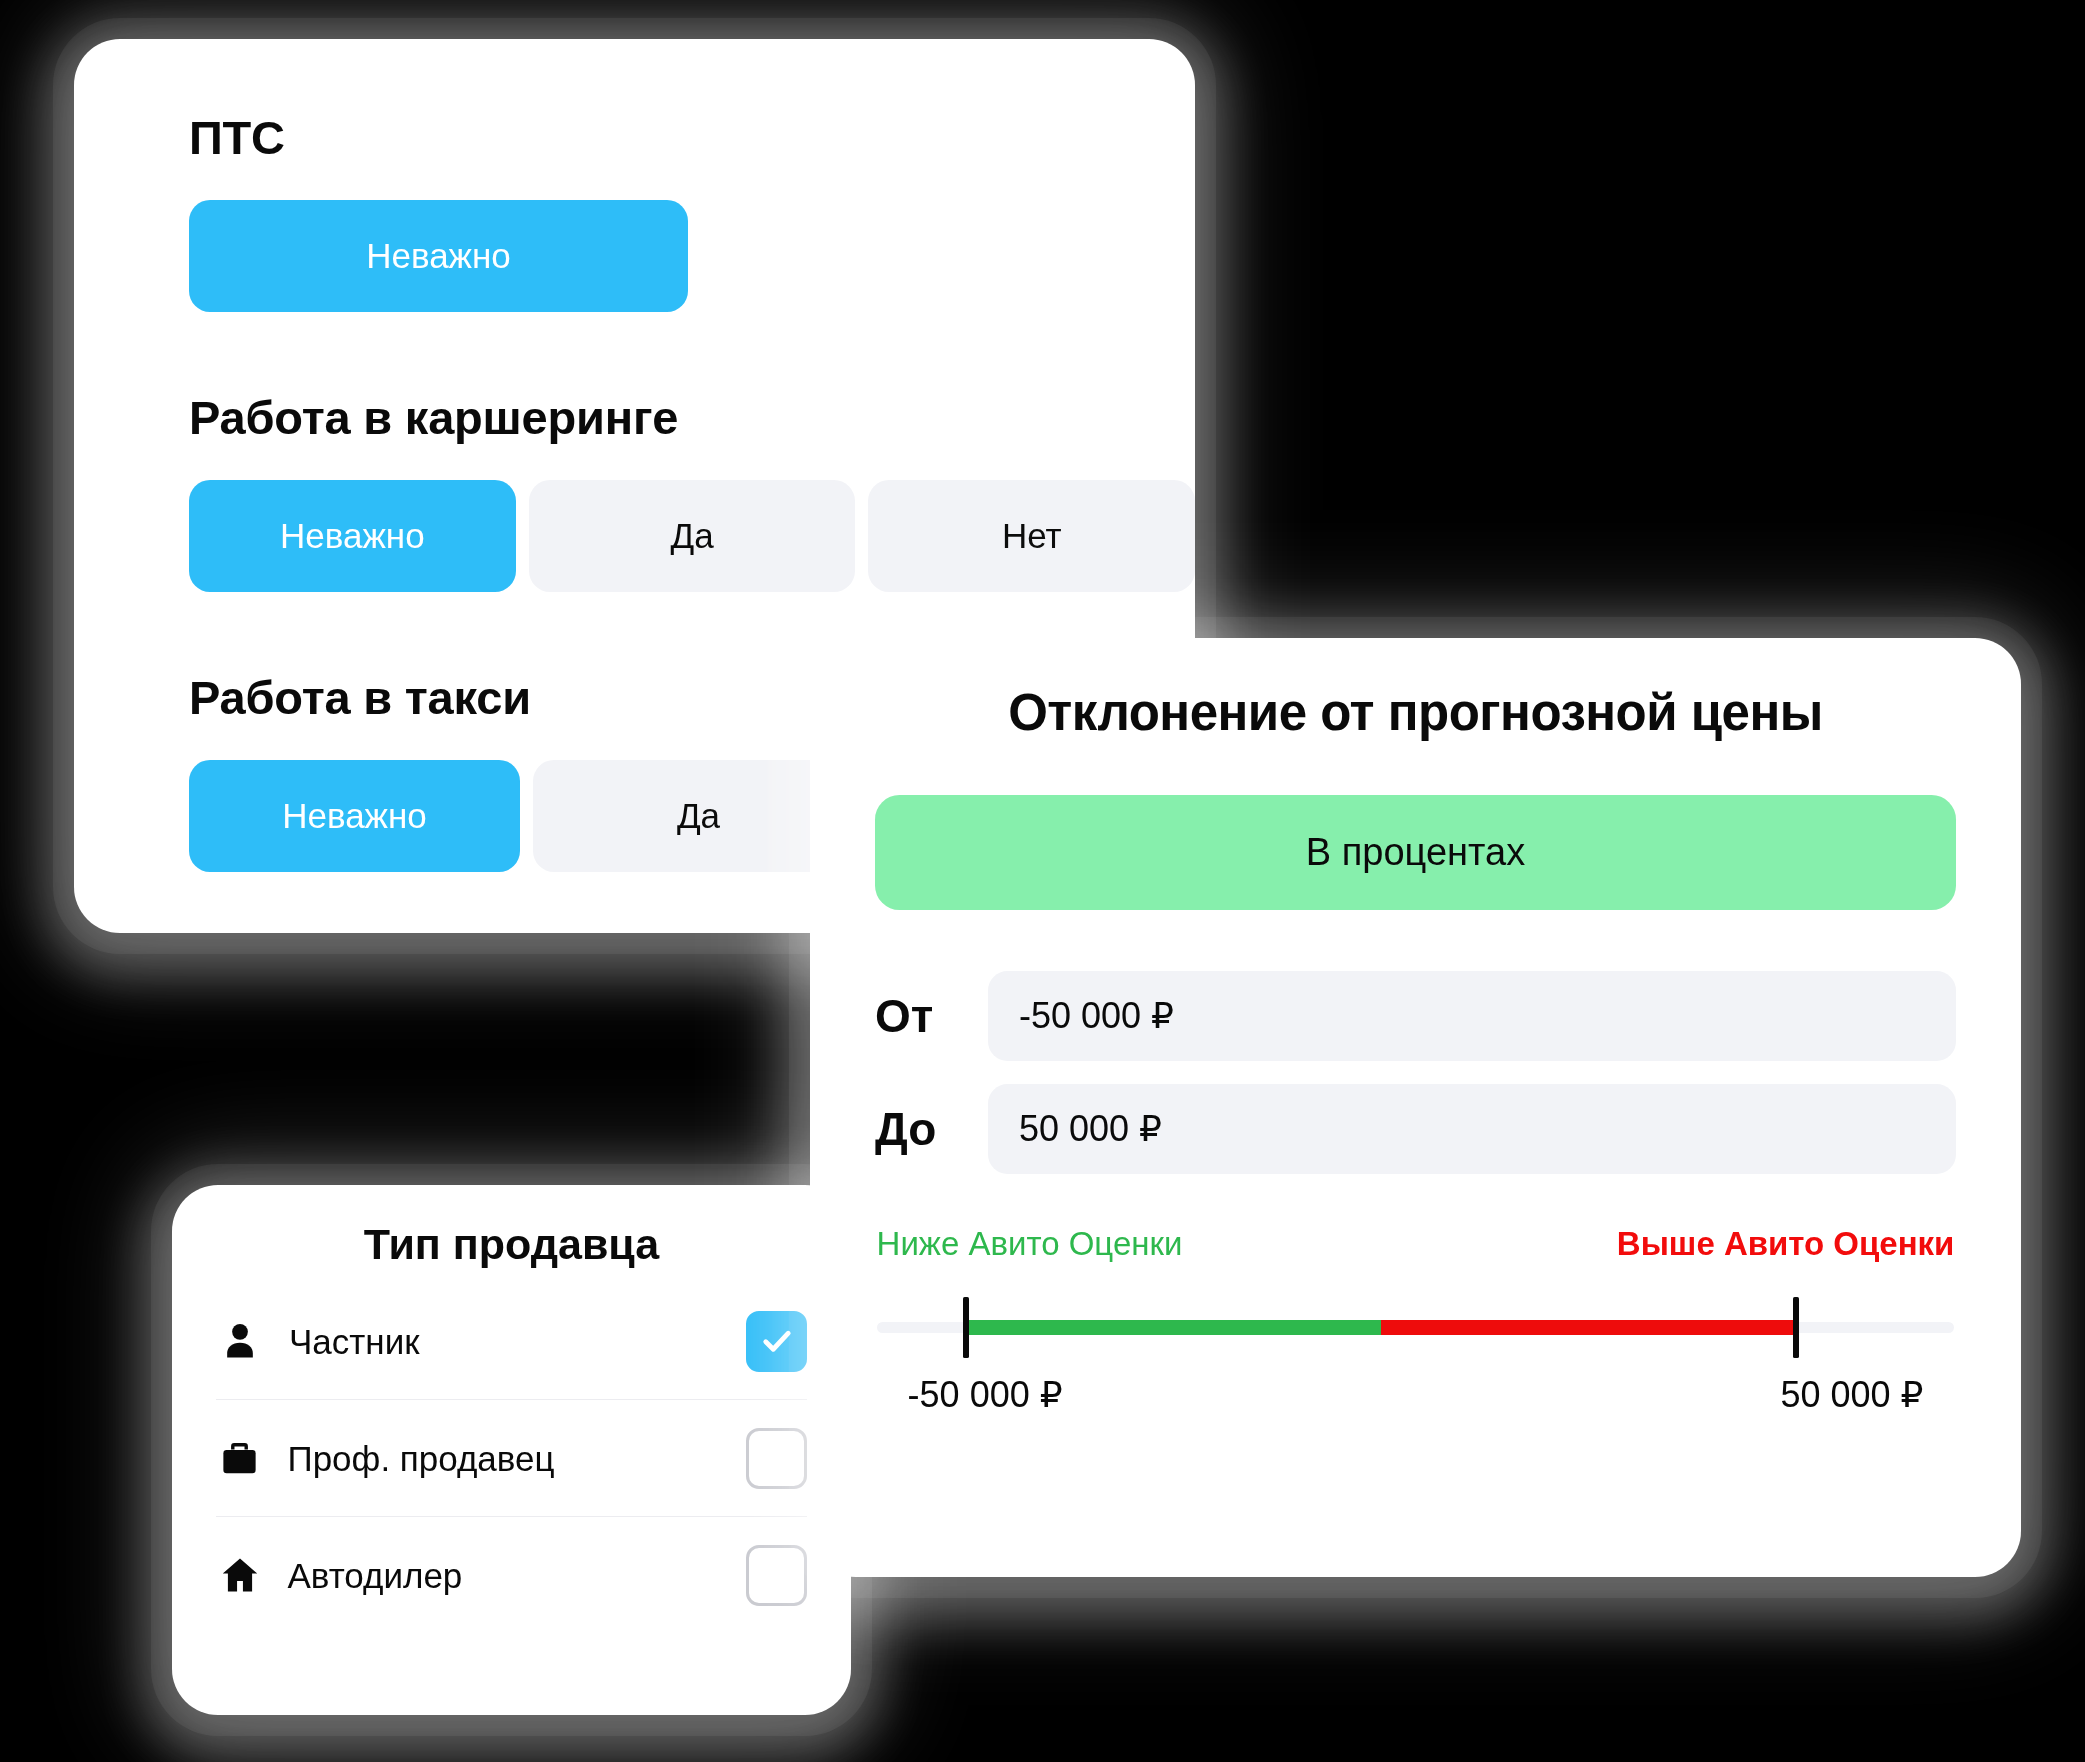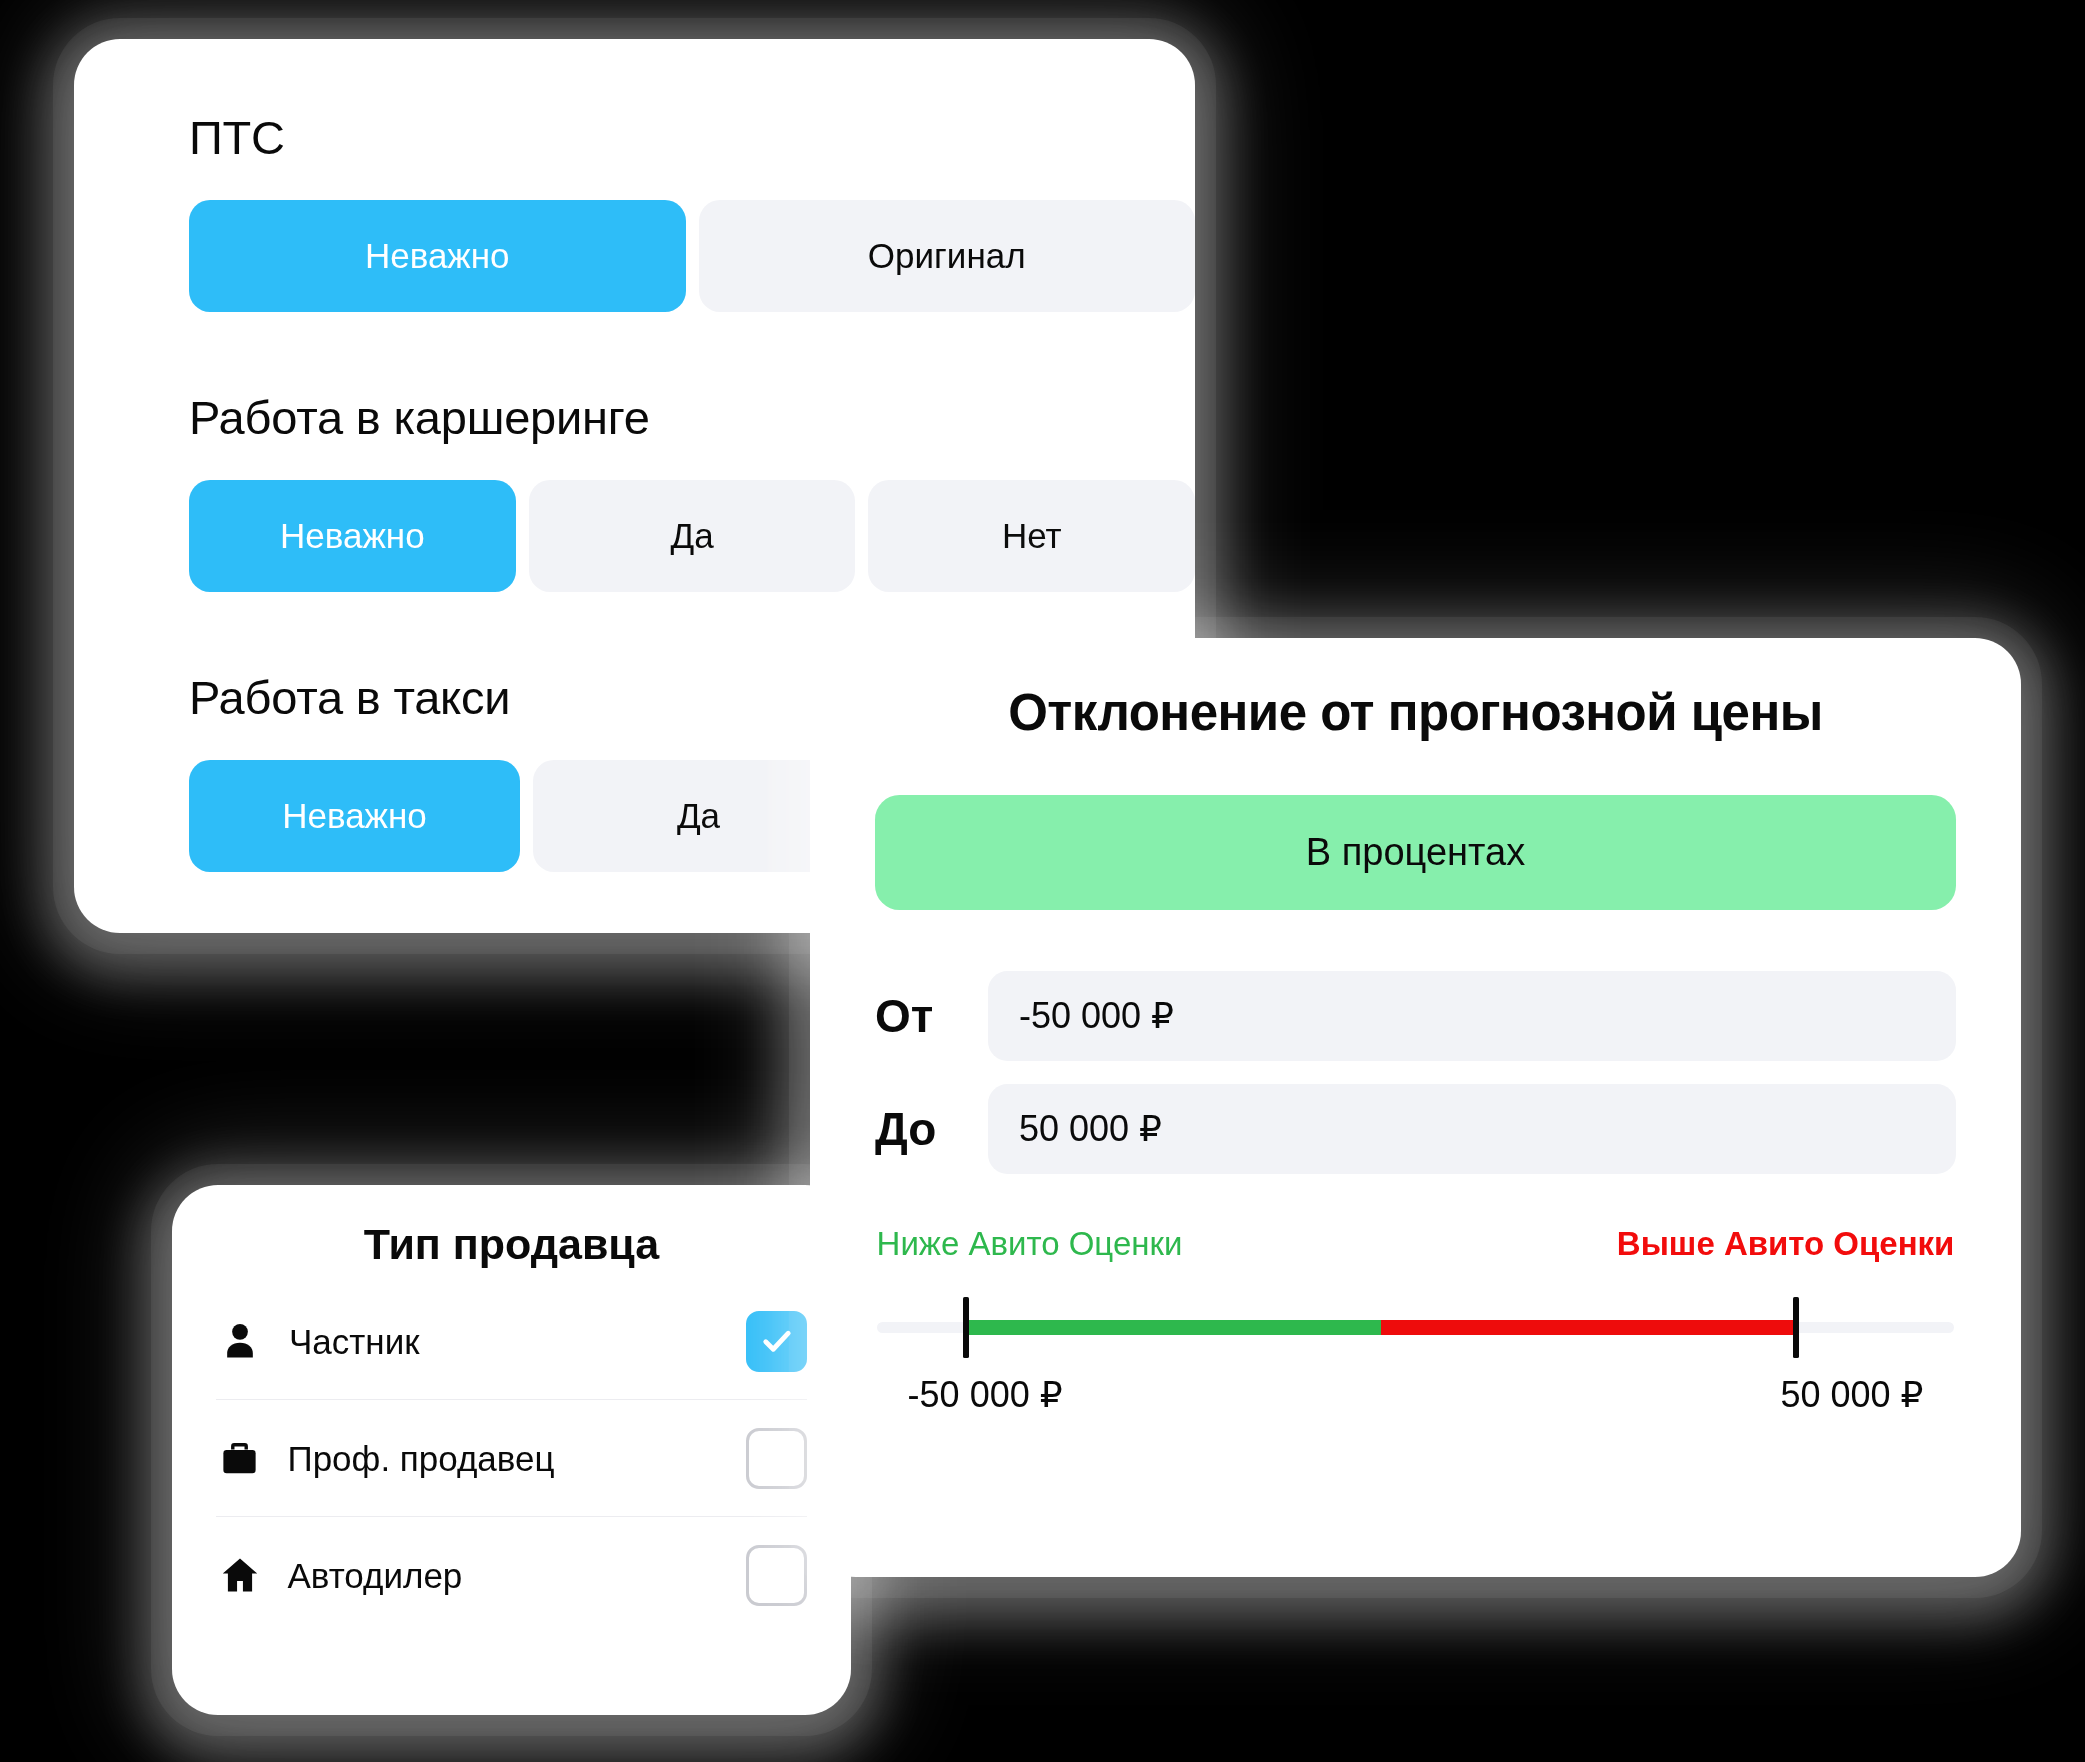--- a/index.html
+++ b/index.html
@@ -48,21 +48,21 @@
     top: 39px;
     width: 1121px;
     height: 894px;
     z-index: 1;
   }
   .filter-body {
     padding: 75px 0 0 115px;
   }
   .group-label {
     font-size: 47px;
-    font-weight: 400;
+    font-weight: 700;
     color: #0a0a0a;
     letter-spacing: -0.2px;
     line-height: 1;
     margin: 0 0 39px 0;
   }
   .group-label.gap {
     margin-top: 82px;
   }
   .seg-row {
     display: flex;
@@ -301,21 +301,20 @@
 <body>
 
 <div class="stage">
 
   <div class="card" id="card-filters">
     <div class="filter-body">
 
       <div class="group-label">ПТС</div>
       <div class="seg-row">
         <button class="seg active w-ptc-a">Неважно</button>
-        <button class="seg w-ptc-b">Оригинал</button>
       </div>
 
       <div class="group-label gap">Работа в каршеринге</div>
       <div class="seg-row">
         <button class="seg active w-tri">Неважно</button>
         <button class="seg w-tri">Да</button>
         <button class="seg w-tri">Нет</button>
       </div>
 
       <div class="group-label gap">Работа в такси</div>

